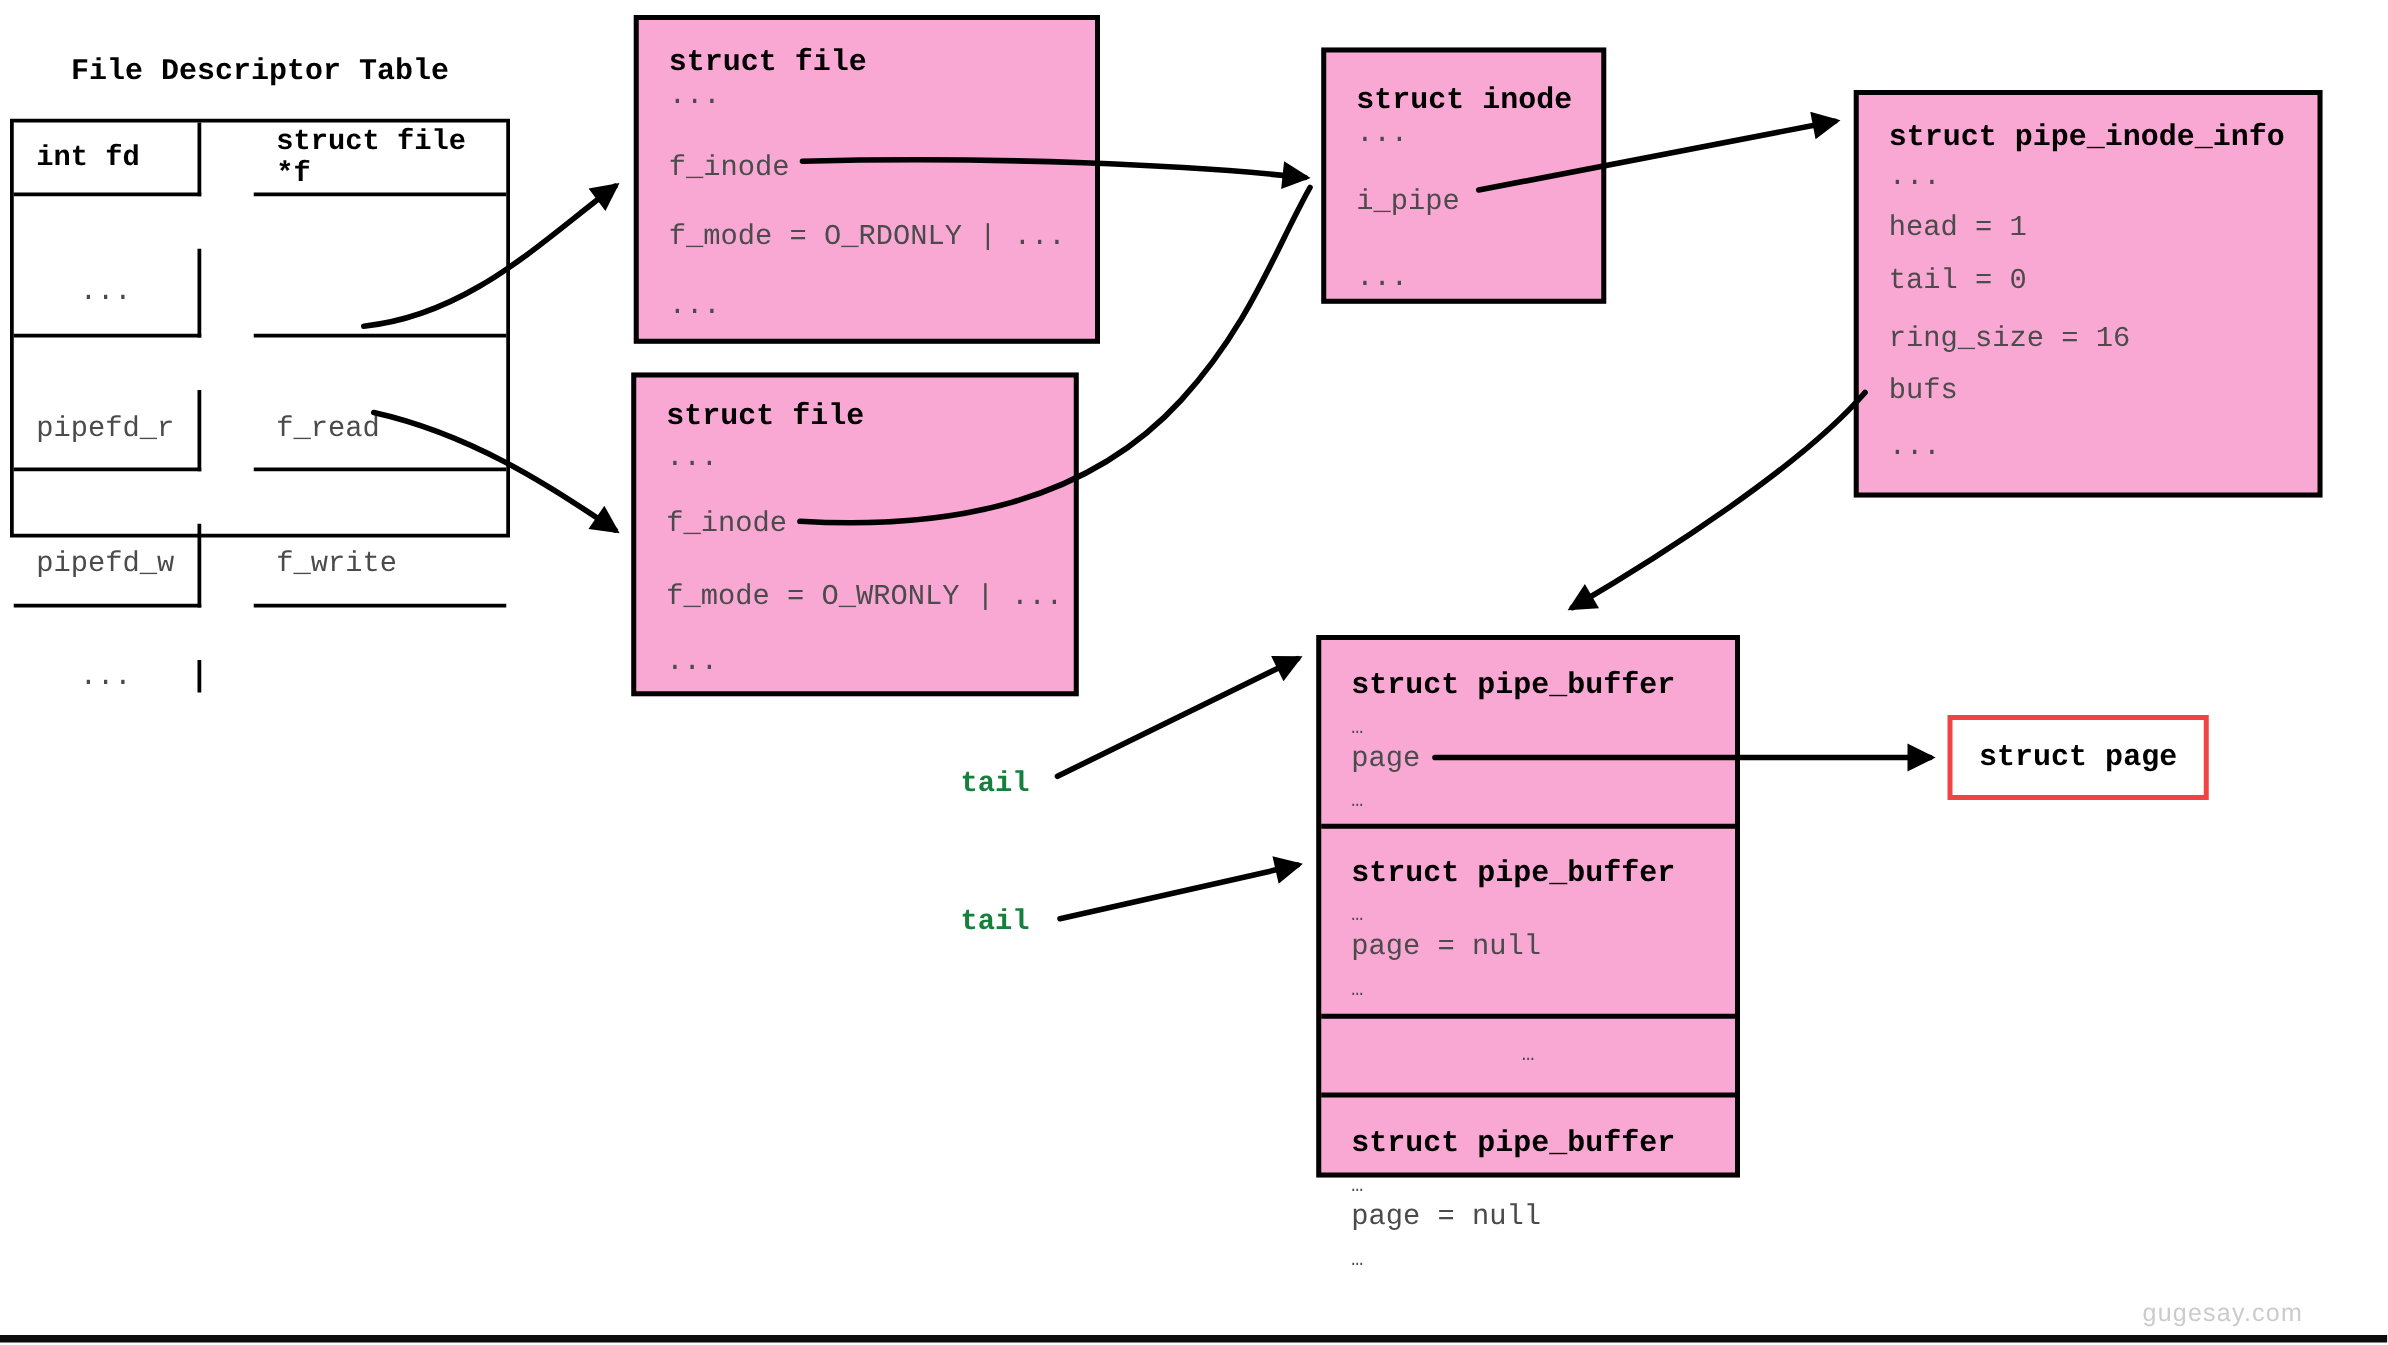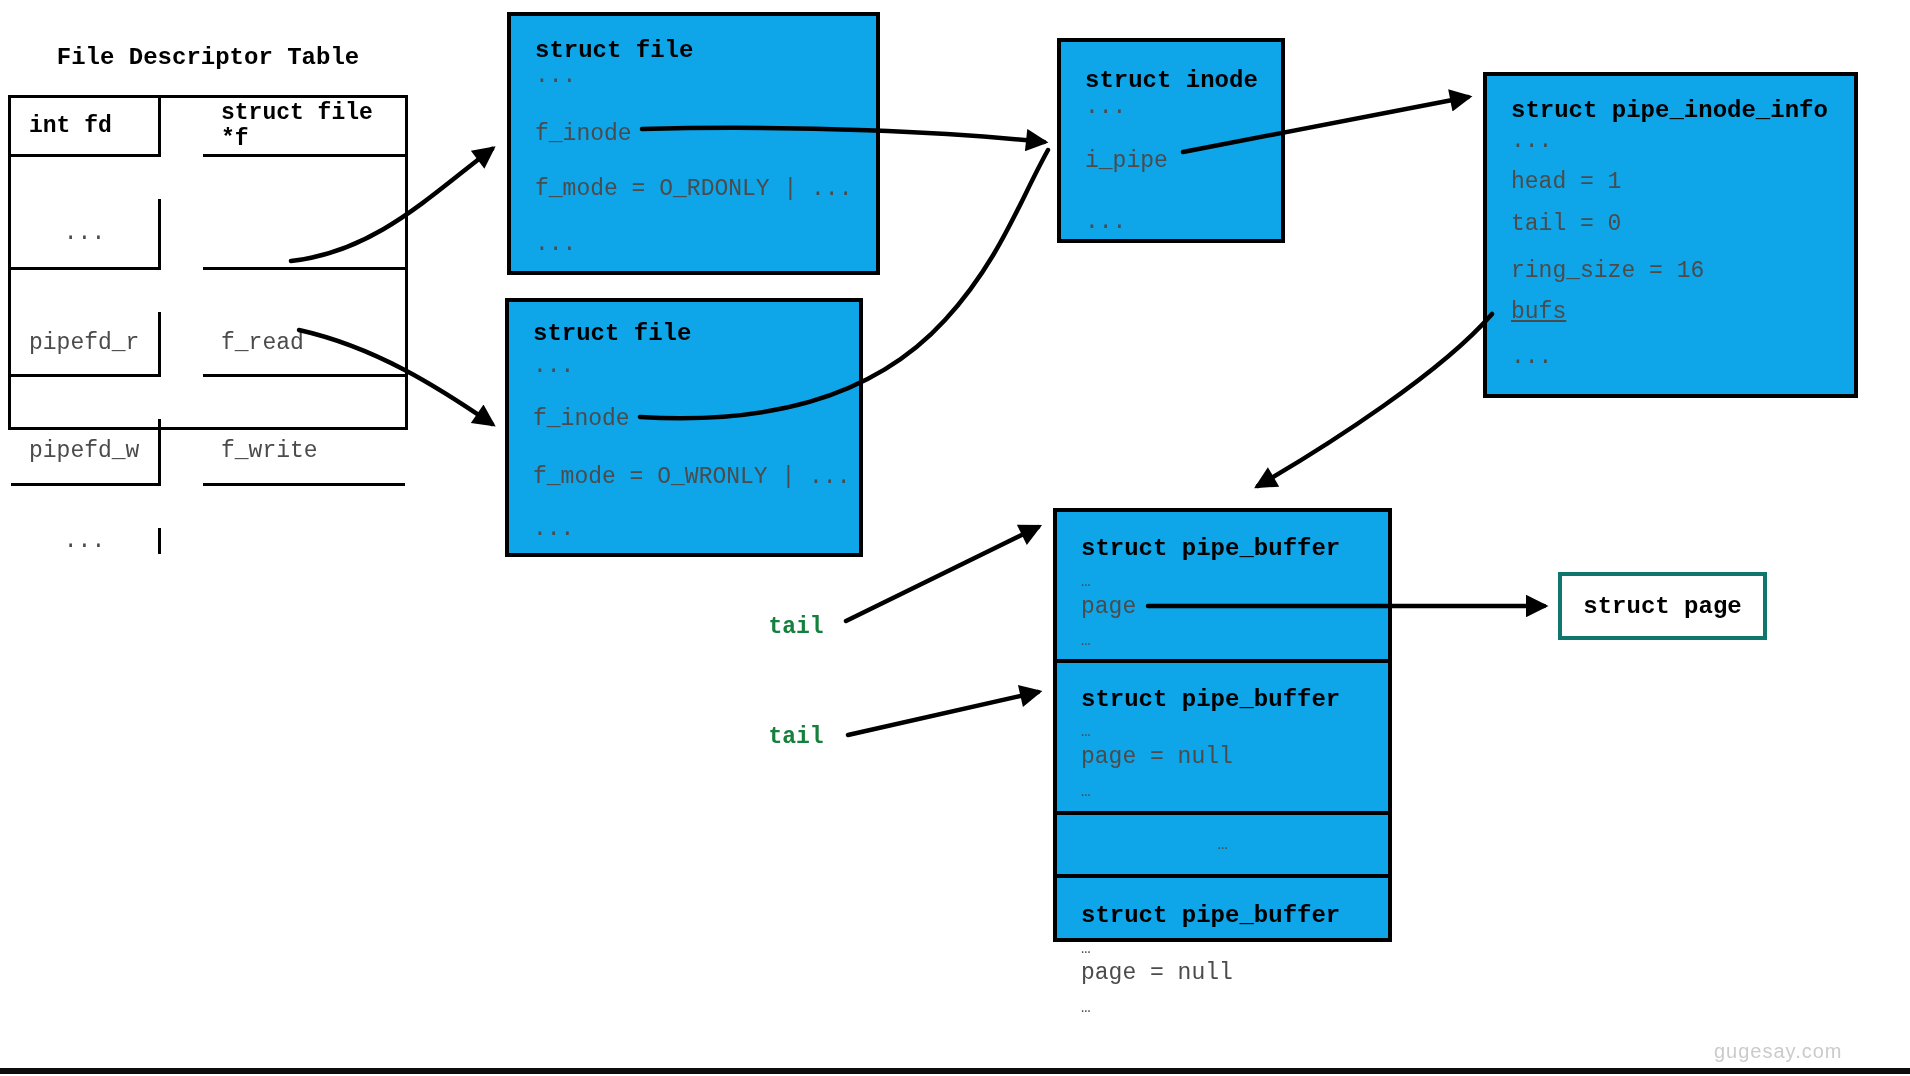--- a/index.html
+++ b/index.html
@@ -1,39 +1,39 @@
 <!DOCTYPE html>
 <html><head>
 <meta charset="utf-8">
 <style>
   html,body{margin:0;padding:0;background:#ffffff;}
   #canvas{position:relative;width:1910px;height:1076px;background:#ffffff;overflow:hidden;
           font-family:"Liberation Mono","DejaVu Sans Mono",monospace;}
-  .box{position:absolute;border:4px solid #000;background:#0ea5e9;box-sizing:border-box;}
+  .box{position:absolute;border:4px solid #000;background:#f9a8d4;box-sizing:border-box;}
   .bt{position:absolute;left:24px;font-size:24px;font-weight:bold;color:#000;white-space:nowrap;line-height:28px;}
   .bl{position:absolute;left:24px;font-size:23px;color:#4b4b4b;white-space:nowrap;line-height:27px;}
   .dots-sm{font-size:16px;color:#4b4b4b;}
   .diagram-title{position:absolute;left:8px;top:44px;width:400px;text-align:center;
                  font-size:24px;font-weight:bold;color:#000;}
   
   .fdt{position:absolute;left:8px;top:95px;width:400px;height:335px;border:3px solid #000;
        box-sizing:border-box;display:grid;grid-template-columns:150px 1fr;
        grid-template-rows:59px 71px 65px 67px 1fr;gap:42px;}
   .fdt .cell{border-right:3px solid #000;border-bottom:3px solid #000;display:flex;
              align-items:center;padding-left:18px;font-size:23px;color:#4b4b4b;box-sizing:border-box;}
   .fdt .cell.last-col{border-right:none;}
   .fdt .cell.last-row{border-bottom:none;}
   .fdt .cell.hdr{font-weight:bold;color:#000;}
   .fdt .cell.ctr{justify-content:center;padding-left:0;}
   
   .pb-cell{position:relative;border-bottom:4px solid #000;box-sizing:border-box;}
   .pb-cell.no-bb{border-bottom:none;}
   .pb-ellipsis{display:flex;align-items:center;justify-content:center;font-size:17px;color:#4b4b4b;}
   .ptr-label{position:absolute;width:112px;text-align:center;font-size:23px;font-weight:bold;color:#15803d;}
-  .page-box{position:absolute;left:1558px;top:572px;width:209px;height:68px;border:4px solid #0f766e;
+  .page-box{position:absolute;left:1558px;top:572px;width:209px;height:68px;border:4px solid #ef4444;
             box-sizing:border-box;display:flex;align-items:center;justify-content:center;
             font-size:24px;font-weight:bold;color:#000;}
   #arrows{position:absolute;left:0;top:0;z-index:5;pointer-events:none;}
   .bottom-bar{position:absolute;left:0;top:1068px;width:1910px;height:6px;background:#0d0d0d;}
   .watermark{position:absolute;left:1714px;top:1040px;z-index:6;
              font-family:"Liberation Sans","DejaVu Sans",sans-serif;
              font-size:20px;color:#cbcbcb;letter-spacing:1px;}
 </style>
 </head>
 <body>
@@ -81,21 +81,21 @@
     <div class="bl" style="top:106px;">i_pipe</div>
     <div class="bl" style="top:167px;">...</div>
   </div>
 
   <div class="box" style="left:1483px;top:72px;width:375px;height:326px;">
     <div class="bt" style="top:21px;">struct pipe_inode_info</div>
     <div class="bl" style="top:52px;">...</div>
     <div class="bl" style="top:93px;">head = 1</div>
     <div class="bl" style="top:135px;">tail = 0</div>
     <div class="bl" style="top:182px;">ring_size = 16</div>
-    <div class="bl" style="top:223px;text-decoration:underline;">bufs</div>
+    <div class="bl" style="top:223px;">bufs</div>
     <div class="bl" style="top:268px;">...</div>
   </div>
 
   <div class="box" style="left:1053px;top:508px;width:339px;height:434px;">
     <div class="pb-cell" style="height:151px;">
       <div class="bt" style="top:23px;">struct pipe_buffer</div>
       <div class="bl dots-sm" style="top:57px;">…</div>
       <div class="bl" style="top:82px;">page</div>
       <div class="bl dots-sm" style="top:116px;">…</div>
     </div>

